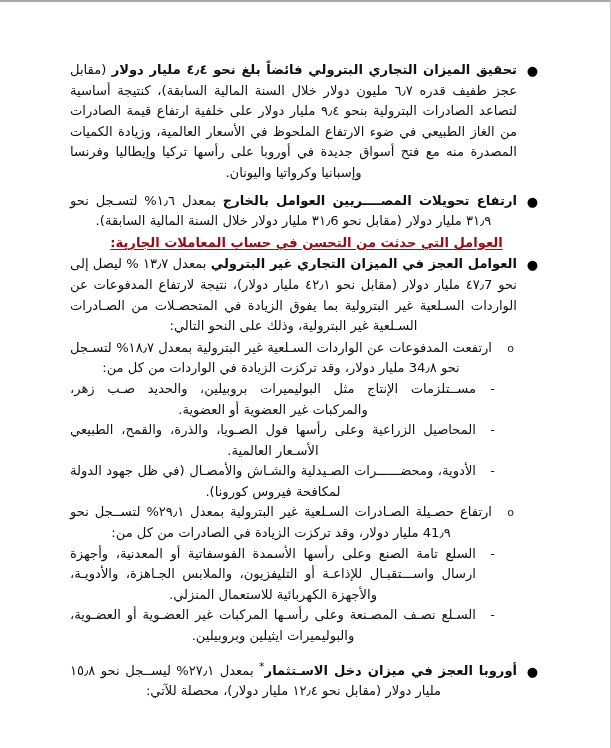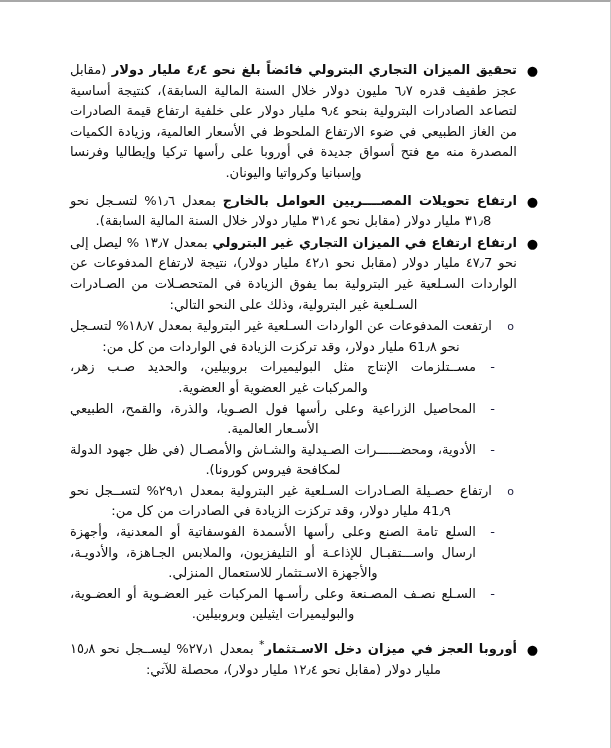--- a/index.html
+++ b/index.html
@@ -120,32 +120,33 @@
 
     <div class="blk lvl1">
       <span class="marker">●</span>
       <span class="txt"><b>تحقيق الميزان التجاري البترولي فائضاً بلغ نحو ٤٫٤ مليار دولار</b><span> (مقابل عجز طفيف قدره ٦٫٧ مليون دولار خلال السنة المالية السابقة)، كنتيجة أساسية لتصاعد الصادرات البترولية بنحو ٩٫٤ مليار دولار على خلفية ارتفاع قيمة الصادرات من الغاز الطبيعي في ضوء الارتفاع الملحوظ في الأسعار العالمية، وزيادة الكميات المصدرة منه مع فتح أسواق جديدة في أوروبا على رأسها تركيا وإيطاليا وفرنسا وإسبانيا وكرواتيا واليونان.</span></span>
     </div>
 
     <div class="spacer-sm"></div>
 
     <div class="blk lvl1">
       <span class="marker">●</span>
-      <span class="txt"><b>ارتفاع تحويلات المصــــريين العوامل بالخارج</b><span> بمعدل ١٫٦% لتسـجل نحو ٣١٫8 مليار دولار (مقابل نحو ٣١٫٤ مليار دولار خلال السنة المالية السابقة).</span></span>
+      <span class="txt"><b>ارتفاع تحويلات المصــــريين العوامل بالخارج</b><span> بمعدل ١٫٦% لتسـجل نحو ٣١٫٩ مليار دولار (مقابل نحو ٣١٫6 مليار دولار خلال السنة المالية السابقة).</span></span>
     </div>
 
+    <div class="redhead">العوامل التي حدثت من التحسن في حساب المعاملات الجارية:</div>
 
     <div class="blk lvl1">
       <span class="marker">●</span>
-      <span class="txt"><b>ارتفاع ارتفاع في الميزان التجاري غير البترولي</b><span> بمعدل ١٣٫٧ % ليصل إلى نحو ٤٧٫7 مليار دولار (مقابل نحو ٤٢٫١ مليار دولار)، نتيجة لارتفاع المدفوعات عن الواردات السـلعية غير البترولية بما يفوق الزيادة في المتحصـلات من الصـادرات السـلعية غير البترولية، وذلك على النحو التالي:</span></span>
+      <span class="txt"><b>العوامل العجز في الميزان التجاري غير البترولي</b><span> بمعدل ١٣٫٧ % ليصل إلى نحو ٤٧٫7 مليار دولار (مقابل نحو ٤٢٫١ مليار دولار)، نتيجة لارتفاع المدفوعات عن الواردات السـلعية غير البترولية بما يفوق الزيادة في المتحصـلات من الصـادرات السـلعية غير البترولية، وذلك على النحو التالي:</span></span>
     </div>
 
     <div class="blk lvl2">
       <span class="marker">o</span>
-      <span class="txt">ارتفعت المدفوعات عن الواردات السـلعية غير البترولية بمعدل ١٨٫٧% لتسـجل نحو 61٫٨ مليار دولار، وقد تركزت الزيادة في الواردات من كل من:</span>
+      <span class="txt">ارتفعت المدفوعات عن الواردات السـلعية غير البترولية بمعدل ١٨٫٧% لتسـجل نحو 34٫٨ مليار دولار، وقد تركزت الزيادة في الواردات من كل من:</span>
     </div>
 
     <div class="blk lvl3">
       <span class="marker">-</span>
       <span class="txt">مســتلزمات الإنتاج مثل البوليميرات بروبيلين، والحديد صـب زهر، والمركبات غير العضوية أو العضوية.</span>
     </div>
     <div class="blk lvl3">
       <span class="marker">-</span>
       <span class="txt">المحاصيل الزراعية وعلى رأسها فول الصـويا، والذرة، والقمح، الطبيعي الأسـعار العالمية.</span>
     </div>
@@ -154,21 +155,21 @@
       <span class="txt">الأدوية، ومحضــــــرات الصـيدلية والشـاش والأمصـال (في ظل جهود الدولة لمكافحة فيروس كورونا).</span>
     </div>
 
     <div class="blk lvl2">
       <span class="marker">o</span>
       <span class="txt">ارتفاع حصـيلة الصـادرات السـلعية غير البترولية بمعدل ٢٩٫١% لتســجل نحو 41٫٩ مليار دولار، وقد تركزت الزيادة في الصادرات من كل من:</span>
     </div>
 
     <div class="blk lvl3">
       <span class="marker">-</span>
-      <span class="txt">السلع تامة الصنع وعلى رأسها الأسمدة الفوسفاتية أو المعدنية، وأجهزة ارسال واســـتقبـال للإذاعـة أو التليفزيون، والملابس الجـاهزة، والأدويـة، والأجهزة الاسـتثمار للاستعمال المنزلي.</span>
+      <span class="txt">السلع تامة الصنع وعلى رأسها الأسمدة الفوسفاتية أو المعدنية، وأجهزة ارسال واســـتقبـال للإذاعـة أو التليفزيون، والملابس الجـاهزة، والأدويـة، والأجهزة الكهربائية للاستعمال المنزلي.</span>
     </div>
     <div class="blk lvl3">
       <span class="marker">-</span>
       <span class="txt">السـلع نصـف المصـنعة وعلى رأسـها المركبات غير العضـوية أو العضـوية، والبوليميرات ايثيلين وبروبيلين.</span>
     </div>
 
     <div class="spacer-md"></div>
 
     <div class="blk lvl1">
       <span class="marker">●</span>

